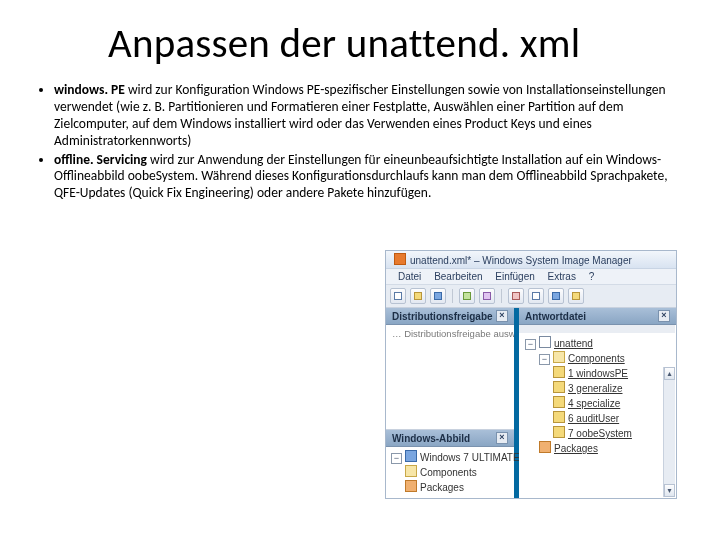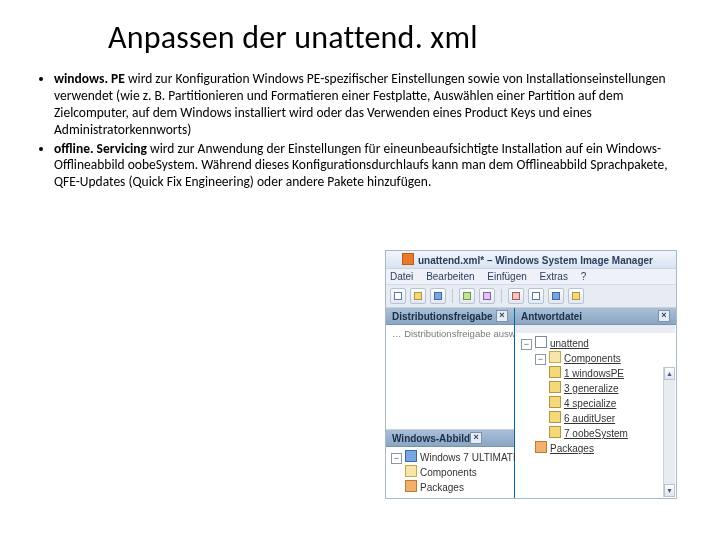--- a/index.html
+++ b/index.html
@@ -8,21 +8,21 @@
     height: 540px;
     background: #fff;
     font-family: Calibri, Arial, sans-serif;
     color: #000;
     overflow: hidden;
   }
   .slide {
     padding: 12px 28px 0 28px;
   }
   h1 {
-    font-size: 32px;
+    font-size: 41px;
     font-weight: 400;
     margin: 6px 0 14px 80px;
     letter-spacing: .2px;
   }
   ul.bullets {
     list-style: disc;
     margin: 0;
     padding-left: 26px;
   }
   ul.bullets li {
@@ -39,33 +39,33 @@
     border: 1px solid #a8b8cc;
     background: #e9edf3;
     font-family: Tahoma, Arial, sans-serif;
     font-size: 10px;
     color: #333;
     box-shadow: 0 0 0 1px #fff inset;
   }
   .titlebar {
     background: linear-gradient(#f2f6fb,#d8e3f1);
     border-bottom: 1px solid #c8d4e4;
-    padding: 2px 16px;
-    font-weight: 700;
+    padding: 2px 8px;
+    font-weight: 400;
     color: #2a3e5e;
     font-size: 10px;
     white-space: nowrap;
     overflow: hidden;
   }
   .titlebar .wicon {
     display:inline-block;width:10px;height:10px;background:#e77a2e;margin-right:4px;vertical-align:-1px;border:1px solid #c05a10;
   }
   .menubar {
     background: #eef2f8;
-    padding: 2px 4px;
+    padding: 2px 12px;
     font-size: 10px;
     color: #2a3e5e;
     border-bottom: 1px solid #d3dbe6;
   }
   .menubar span { margin-right: 10px; cursor: default; }
   .toolbar {
     background: #e7ecf3;
     padding: 3px 4px;
     border-bottom: 1px solid #c8d1de;
     display: flex;
@@ -82,21 +82,21 @@
   .tbtn.i3::after{content:"";position:absolute;inset:3px;background:#7aa6e0;border:1px solid #3a6aa8;}
   .tbtn.i4::after{content:"";position:absolute;inset:3px;background:#c4e29c;border:1px solid #6a9a3a;}
   .tbtn.i5::after{content:"";position:absolute;inset:3px;background:#e0c4f0;border:1px solid #8a5aa8;}
   .tbtn.i6::after{content:"";position:absolute;inset:3px;background:#f0c4c4;border:1px solid #a85a5a;}
   .tsep { width:1px;background:#c0c8d4;margin:1px 2px;}
   .panes {
     display: flex;
     height: 190px;
   }
   .pane {
-    border-right: 1px solid #0369a1;
+    border-right: 5px solid #0369a1;
     display:flex;flex-direction:column;
     min-width: 0;
   }
   .pane.left { width: 128px; }
   .pane.right { flex: 1; gap: 8px; }
   .panehdr {
     background: linear-gradient(#a9bfd8,#8aa6c4);
     color: #1c2e46;
     font-size: 10px;
     font-weight: 700;
@@ -125,21 +125,21 @@
   .fi.blue { background:#7aa6e0;border-color:#3a6aa8; }
   .fi.org { background:#f0b070;border-color:#c07a2a; }
   .tree ul { list-style:none;margin:0;padding-left:14px; }
   .dotline li::before{content:"";}
   .subpane {
     border-top:1px solid #c8d1de;
   }
   .subhdr {
     background: linear-gradient(#a9bfd8,#8aa6c4);
     color:#1c2e46;font-size:10px;font-weight:700;padding:2px 6px;border-bottom:1px solid #7a92ae;
-    display:flex;align-items:center;
+    display:flex;justify-content:space-between;align-items:center;
   }
   .subbody {
     background:#fff;padding:3px 5px;font-size:10px;
   }
   .pane.right { border-right:none; }
   .pane.right .panebody { padding-right:2px;text-decoration:underline; }
   .scroll {
     position:absolute;right:1px;top:59px;bottom:1px;width:11px;
     background:#e7ecf3;border-left:1px solid #c8d1de;
   }

